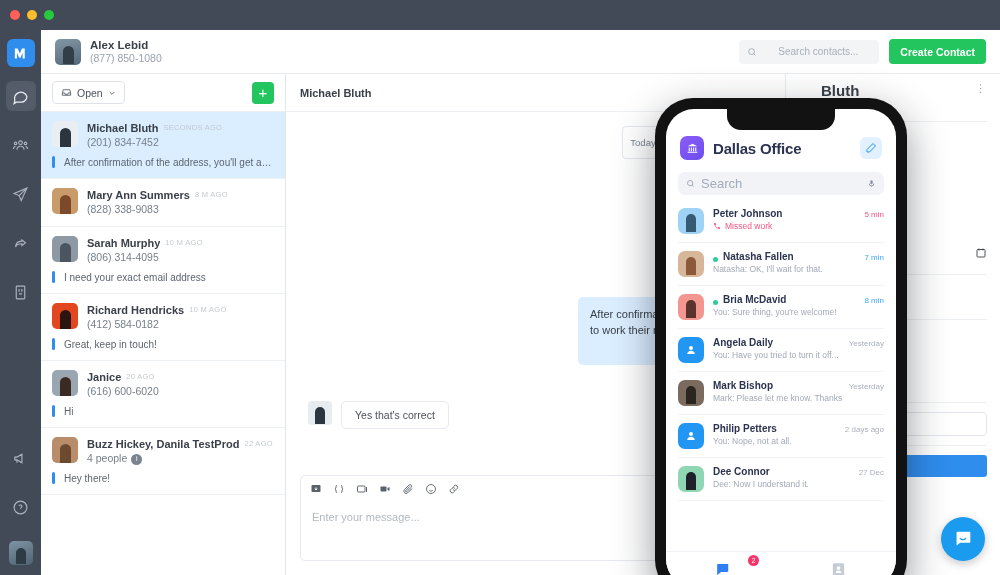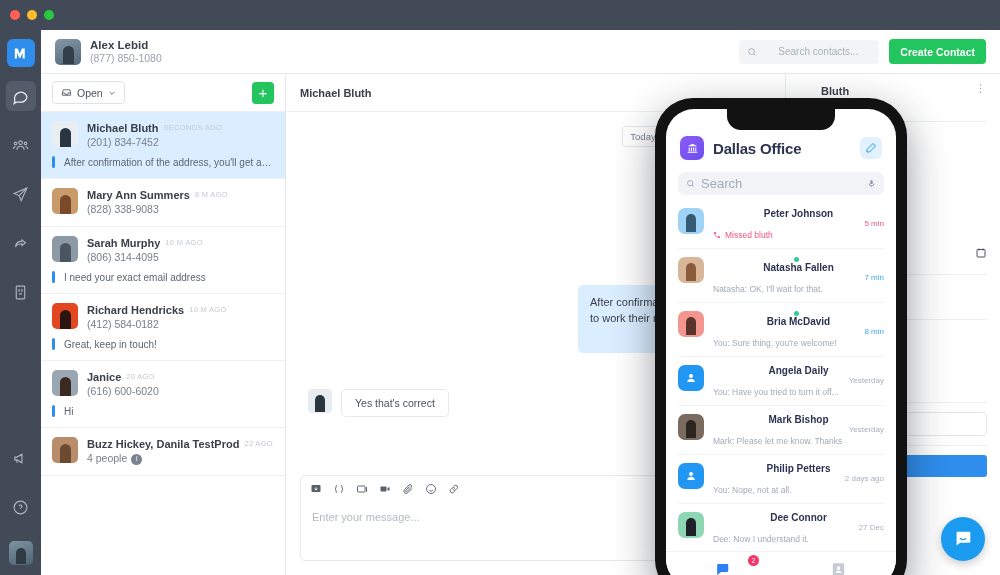--- a/index.html
+++ b/index.html
@@ -78,21 +78,21 @@
               gap:5px; padding:0 7px; font-size:10.5px; color:#4b525c; background:#fff; cursor:pointer; }
   .you-sq { width:12px; height:12px; border-radius:3px; background:#f5b32c; color:#fff; font-size:7px;
             display:flex; align-items:center; justify-content:center; font-weight:bold;}
   .tool-btn { width:26px; height:25px; border:1px solid #e8ebee; border-left:none; background:#fff;
               display:flex; align-items:center; justify-content:center; color:#5b636d; cursor:pointer;}
   .tool-grp { display:flex; margin-left:9px; }
   .tool-grp .tool-btn:first-child{border-left:1px solid #e8ebee;border-radius:4px 0 0 4px;}
   .tool-grp .tool-btn:last-child{border-radius:0 4px 4px 0;}
 
   .msgs { position:relative; height:381px; padding:14px 22px 0 22px; }
-  .daychip { width:42px; margin:0 auto 14px auto; height:21px; border:1px solid #e4e8ec; border-radius:4px;
+  .daychip { width:42px; margin:0 auto 14px auto; height:33px; border:1px solid #e4e8ec; border-radius:4px;
              display:flex; align-items:center; justify-content:center; font-size:9.5px; color:#76808b; background:#fff;}
   .bub { background:#dbeeff; border-radius:5px; padding:9px 12px 7px 12px; font-size:11px; color:#3a4049;
          line-height:16px; max-width:420px; position:relative; }
   .bub .ts { font-size:8px; color:#8fa6b8; text-align:right; margin-top:4px; }
   .row-r { display:flex; justify-content:flex-end; margin-bottom:10px; }
   .row-l { display:flex; margin-bottom:12px; }
   .out-row { display:flex; align-items:flex-start; gap:9px; }
   .out-av { width:24px; height:24px; border-radius:4px; overflow:hidden; background:#e7ecf0; position:relative;}
   .out-av i{position:absolute;left:7px;top:6px;width:10px;height:17px;border-radius:5px 5px 0 0;background:#2b3540;display:block;}
   .out-bub { border:1px solid #e6eaee; background:#fff; border-radius:5px; padding:7px 13px; font-size:10.5px; color:#4b525c;}
@@ -107,21 +107,21 @@
                 gap:3px; padding:0 2px 0 6px; }
   .sms-toggle span { font-size:7.5px; color:#fff; font-weight:bold; letter-spacing:.3px; }
   .sms-knob { width:10px; height:10px; border-radius:50%; background:#fff; }
   .char-count { font-size:9px; color:#8d959f; }
   .comp-input { height:58px; padding:9px 11px; font-size:11px; color:#b2b9c1; }
 
   
   .rpanel { position:absolute; right:0; top:74px; width:215px; height:501px; background:#fff;
             border-left:1px solid #e8ebee; padding:10px 13px; }
   .rp-head { display:flex; align-items:flex-start; }
-  .rp-name { font-size:11px; font-weight:bold; color:#3a4049; line-height:14px;padding-left:22px; }
+  .rp-name { font-size:15px; font-weight:bold; color:#3a4049; line-height:14px;padding-left:22px; }
   .rp-sub { font-size:10px; color:#9aa2ad; line-height:14px; }
   .rp-kebab { margin-left:auto; color:#9aa2ad; font-size:11px; letter-spacing:1px; line-height:9px; cursor:pointer;}
   .rp-sep { height:1px; background:#edf0f2; margin:9px 0; }
   .rp-field { font-size:10.5px; color:#4b525c; padding:6px 0; }
   .rp-field.muted { color:#b7bdc5; }
   .rp-date { display:flex; align-items:center; }
   .rp-link { font-size:10.5px; color:#2f8ded; font-weight:bold; padding:7px 0; cursor:pointer; }
   .tagrow { display:flex; gap:5px; align-items:center; flex-wrap:wrap; padding:4px 0;}
   .tag { background:#22c55e; color:#fff; font-size:8.5px; border-radius:3px; padding:2px 5px; display:flex; align-items:center; gap:4px;}
   .tag .x { background:#17a64a; border-radius:2px; width:9px; height:9px; display:flex; align-items:center; justify-content:center; font-size:7px;}
@@ -150,21 +150,21 @@
                 display:flex; align-items:center; justify-content:center; color:#1a9bf0; cursor:pointer;}
   .ph-search { margin:6px 12px 5px 12px; height:23px; background:#f1f3f7; border-radius:7px;
                display:flex; align-items:center; padding:0 8px; gap:6px; }
   .ph-search span { font-size:13px; color:#a4abba; flex:1; }
   .ph-list { padding:0 12px; }
   .ph-item { display:flex; align-items:flex-start; padding:8px 0; border-bottom:1px solid #f0f2f5; }
   .ph-av { width:26px; height:26px; border-radius:7px; margin-right:9px; flex:none; overflow:hidden; position:relative; background:#b9c4ce;}
   .ph-av i{position:absolute;left:8px;top:6px;width:10px;height:18px;border-radius:5px 5px 0 0;display:block;}
   .ph-av.blank { background:#2196f3; display:flex; align-items:center; justify-content:center; }
   .ph-body { flex:1; min-width:0; }
-  .ph-nr { display:flex; align-items:center;flex-direction:column; }
+  .ph-nr { display:flex; align-items:flex-end; }
   .ph-dot { width:5px; height:5px; border-radius:50%; background:#2ecc9b; margin-right:5px; flex:none;}
   .ph-name { font-size:10px; font-weight:bold; color:#2b3350; white-space:nowrap; overflow:hidden; text-overflow:ellipsis;}
   .ph-time { font-size:8px; color:#a8b0bd; margin-left:auto; white-space:nowrap; padding-left:6px;}
   .ph-time.red { color:#f4557f; }
   .ph-time.blue { color:#3aa9f5; }
   .ph-msg { font-size:8.5px; color:#a2aab7; margin-top:2px; white-space:nowrap; overflow:hidden; text-overflow:ellipsis;}
   .ph-msg.missed { color:#f4557f; display:flex; align-items:center; gap:4px; }
   .ph-tabs { position:absolute; left:0; right:0; bottom:0; height:36px; background:#fff;
              display:flex; align-items:center; border-top:1px solid #f0f2f5;}
   .ph-tab { flex:1; display:flex; align-items:center; justify-content:center; position:relative; cursor:pointer;}
@@ -360,20 +360,24 @@
               <i style="background:#6b4a30"></i>
             </div>
             <div class="conv-meta">
               <div style="display:flex;align-items:flex-start">
                 <div class="conv-name">Buzz Hickey, Danila TestProd</div>
                 <div class="conv-time">22 AGO</div>
               </div>
               <div class="conv-sub"><span>4 people</span><span class="ppl-badge">i</span></div>
             </div>
           </div>
+          <div class="conv-prev">
+            <span class="conv-bar"></span>
+            <span class="conv-ptext">Hey there!</span>
+          </div>
         </div>
       </div>
   </div>
 
   <div class="thread">
     <div class="thread-head">
       <div class="thread-title">Michael Bluth</div>
       <div class="thread-tools">
         <div class="you-pill">
           <span class="you-sq">A</span>
@@ -560,21 +564,21 @@
             </div>
             <div class="ph-body">
               <div class="ph-nr">
                 <span class="ph-name">Peter Johnson</span>
                 <span class="ph-time red">5 min</span>
               </div>
               <div class="ph-msg missed">
                 <svg width="8" height="8" viewBox="0 0 24 24" fill="#f4557f">
                   <path d="M6.6 10.8a15 15 0 006.6 6.6l2.2-2.2a1 1 0 011-.2c1.2.4 2.4.6 3.6.6a1 1 0 011 1V20a1 1 0 01-1 1A17 17 0 013 4a1 1 0 011-1h3.5a1 1 0 011 1c0 1.3.2 2.5.6 3.6a1 1 0 01-.3 1z"></path>
                 </svg>
-                <span>Missed bluth</span>
+                <span>Missed work</span>
               </div>
             </div>
           </div>
           <div class="ph-item">
             <div class="ph-av" style="background:#d8b69a">
               <i style="background:#8b5a3a"></i>
             </div>
             <div class="ph-body">
               <div class="ph-nr">
                 <span class="ph-dot"></span>

